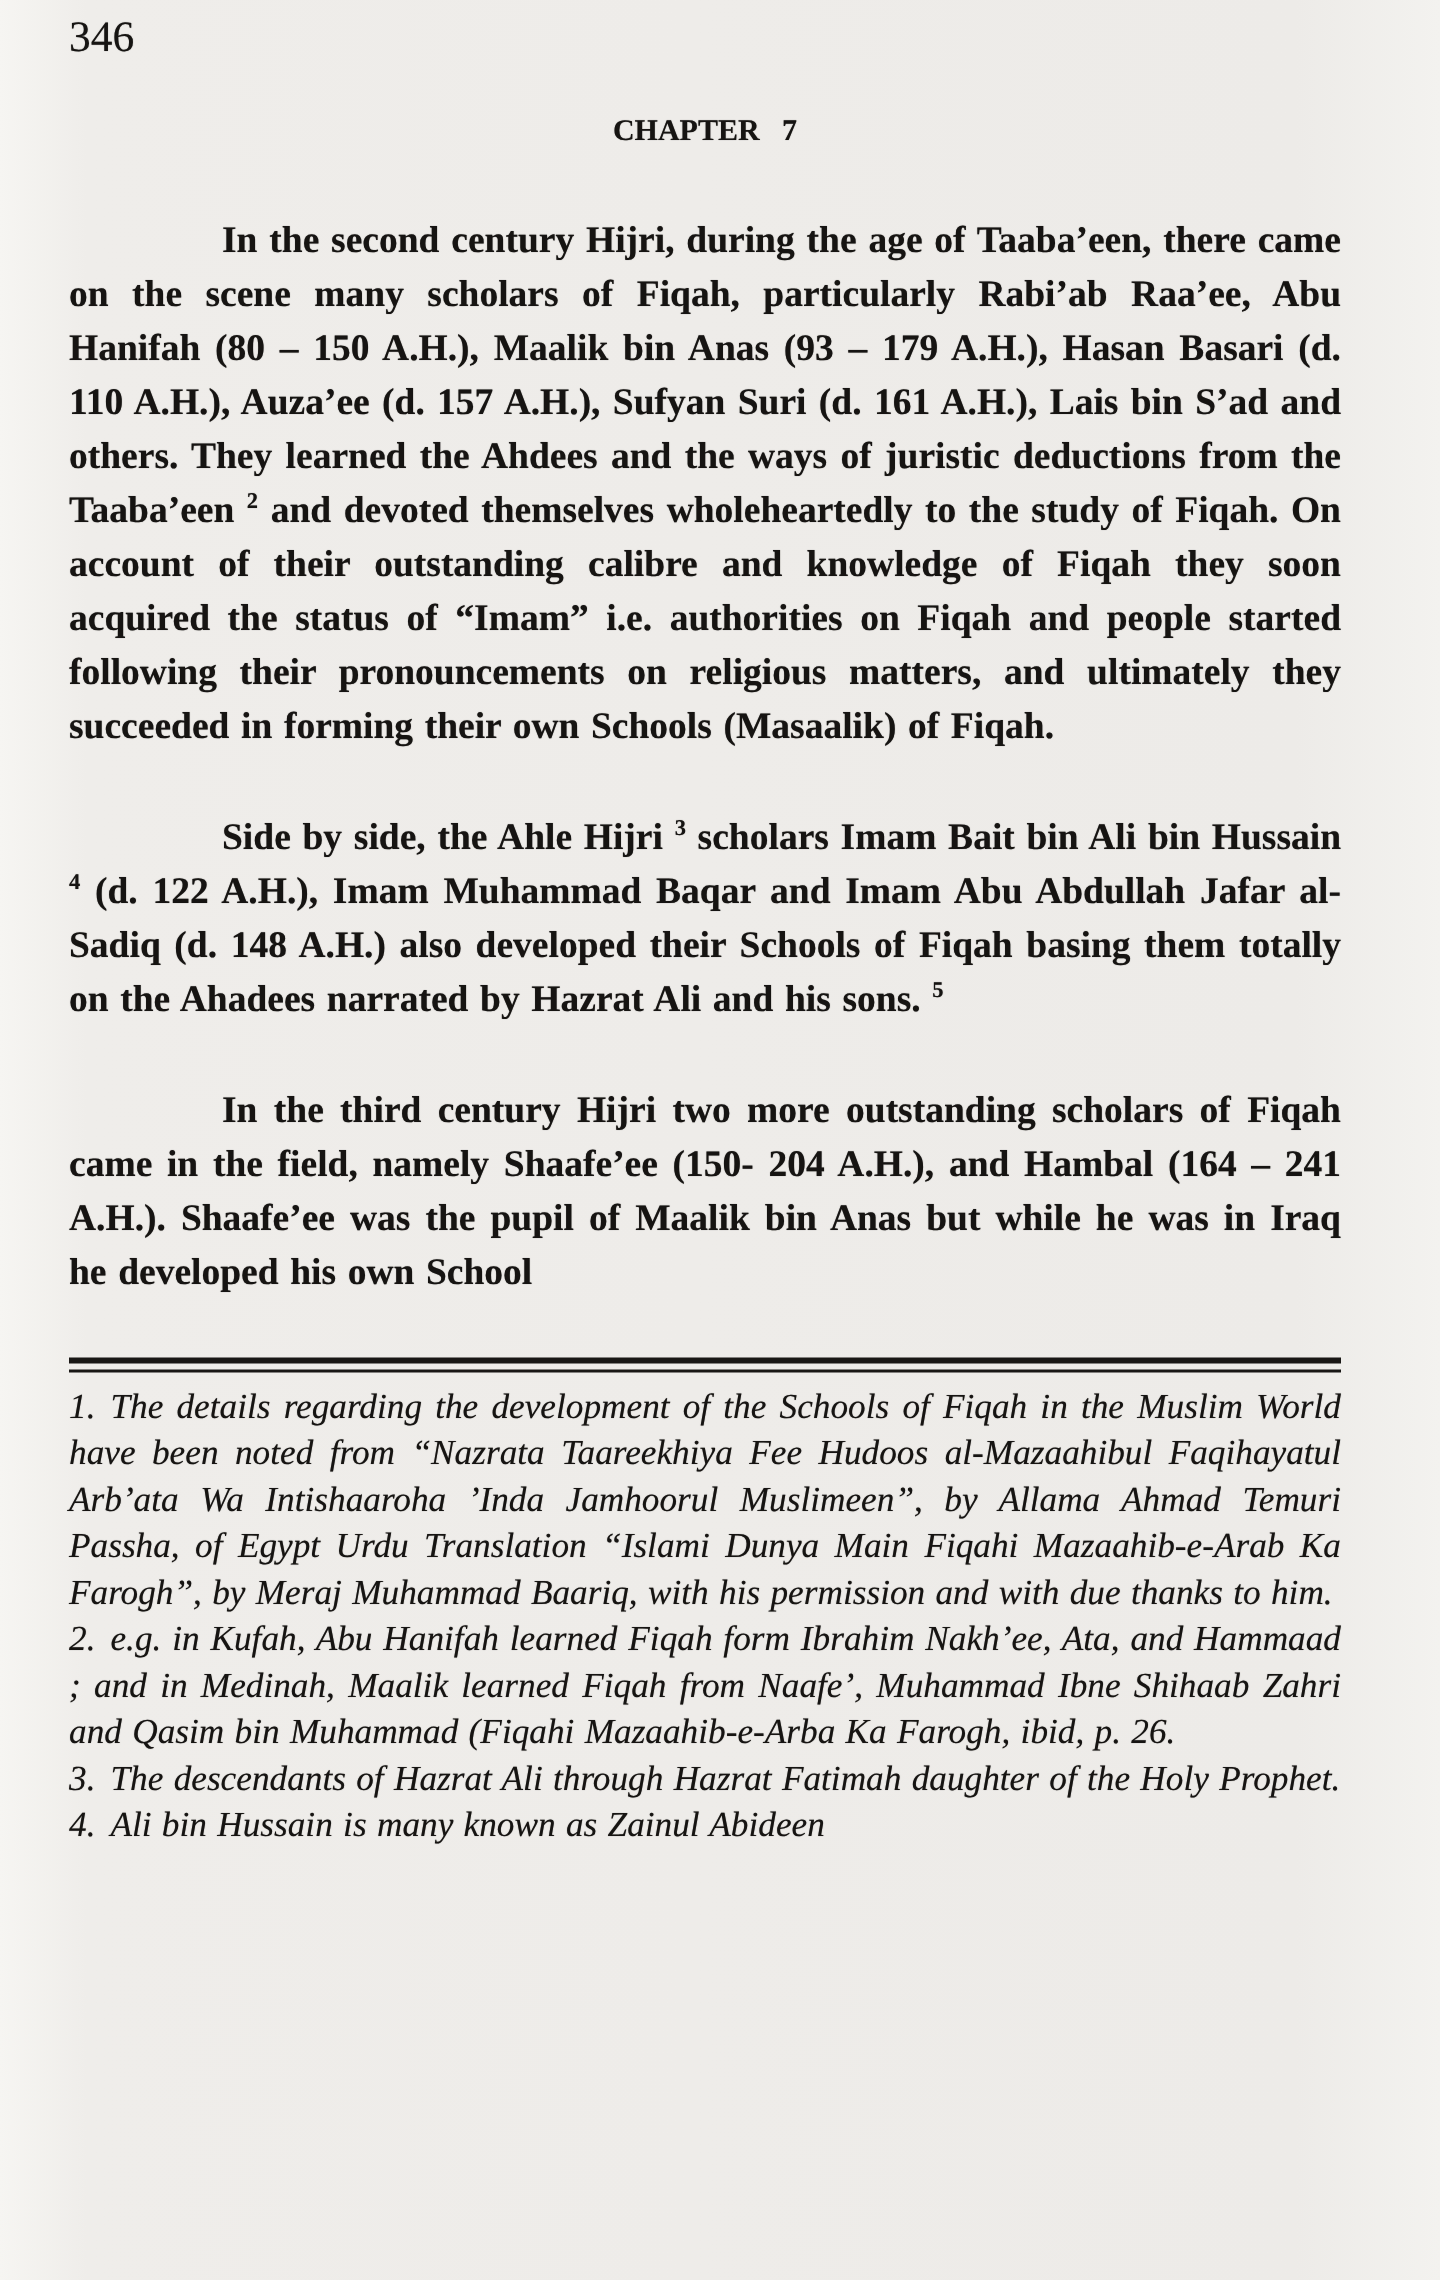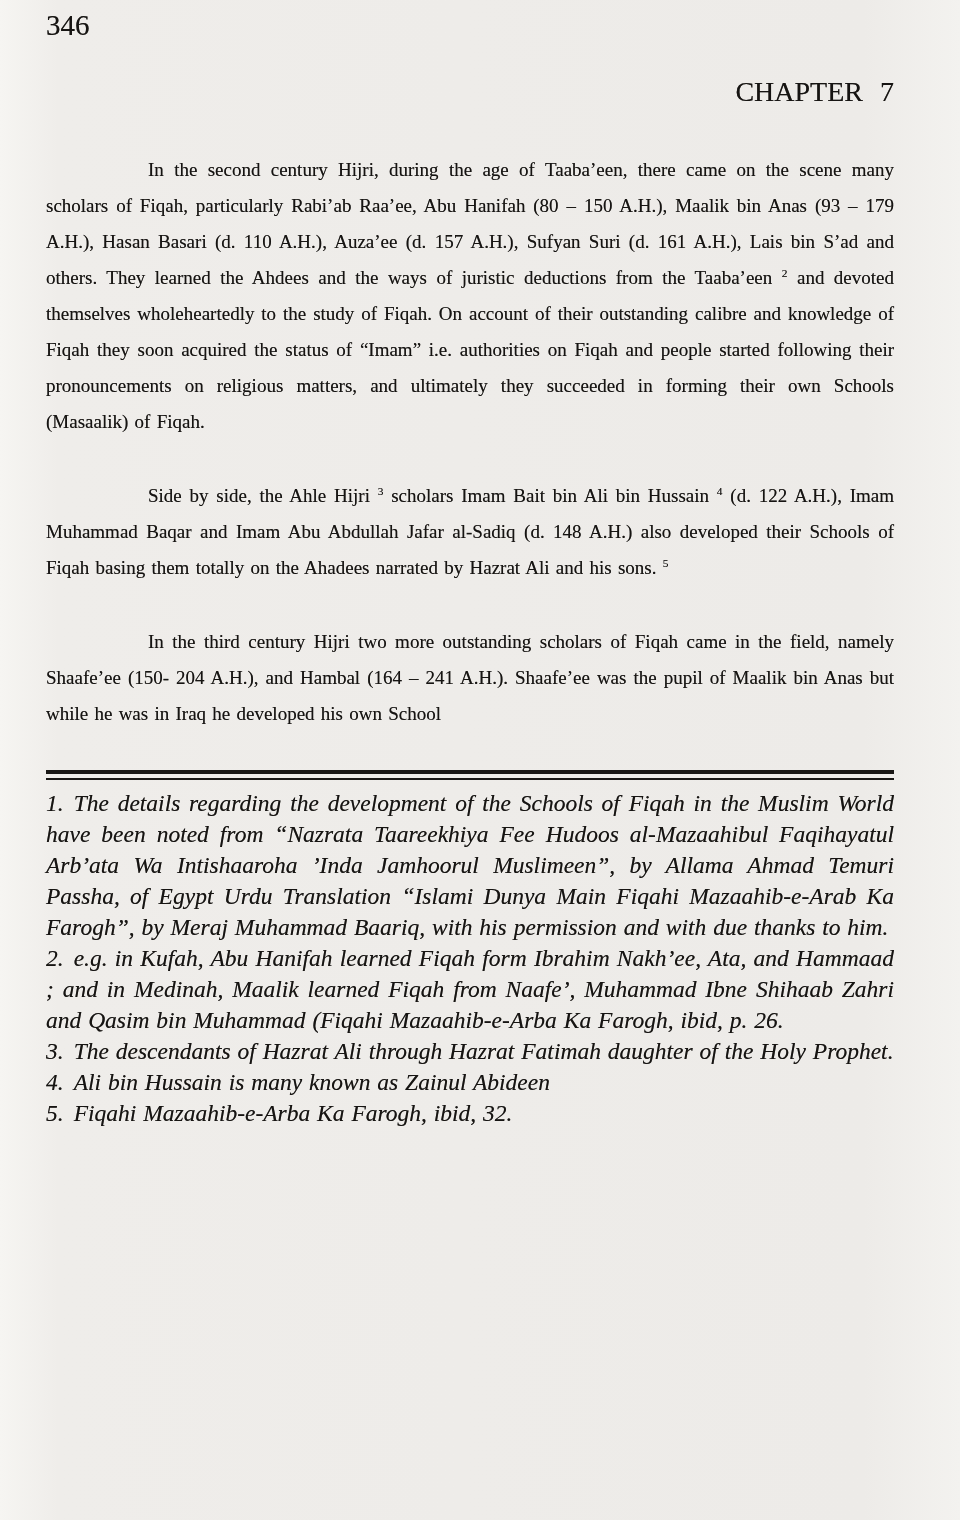--- a/index.html
+++ b/index.html
@@ -19,48 +19,49 @@
     box-sizing: border-box;
     padding: 6px 66px 12px 46px;
     overflow: hidden;
   }
   .page-number {
     font-size: 29px;
     line-height: 34px;
     margin: 2px 0 0 0;
   }
   .chapter-heading {
-    text-align: right;
-    font-weight: normal;
-    font-size: 28px;
+    text-align: center;
+    font-weight: bold;
+    font-size: 20px;
     word-spacing: 10px;
     margin-top: 34px;
   }
   .doc-title {
     text-align: center;
     font-weight: bold;
     font-size: 28.5px;
     margin-top: 42px;
     letter-spacing: 0.2px;
   }
   .doc-title sup {
     font-size: 0.58em;
     font-weight: bold;
     padding-left: 8px;
   }
   .body-text {
     margin-top: 44px;
   }
   .para {
-    font-size: 19px;
+    font-size: 25px;
     line-height: 36px;
     text-align: justify;
     text-indent: 102px;
     margin: 0 0 38px 0;
     word-spacing: 1.5px;
+    font-weight: bold;
   }
   .para sup {
     font-size: 0.60em;
     line-height: 0;
     vertical-align: super;
   }
   .footnote-separator {
     height: 4px;
     border-top: 4px solid #191715;
     border-bottom: 2px solid #191715;
@@ -104,18 +105,15 @@
     </div>
     <div class="footnote">
       <span class="fn-label">2.</span><span>e.g. in Kufah, Abu Hanifah learned Fiqah form Ibrahim Nakh’ee, Ata, and Hammaad ; and in Medinah, Maalik learned Fiqah from Naafe’, Muhammad Ibne Shihaab Zahri and Qasim bin Muhammad (Fiqahi Mazaahib-e-Arba Ka Farogh, ibid, p. 26.</span>
     </div>
     <div class="footnote">
       <span class="fn-label">3.</span><span>The descendants of Hazrat Ali through Hazrat Fatimah daughter of the Holy Prophet.</span>
     </div>
     <div class="footnote">
       <span class="fn-label">4.</span><span>Ali bin Hussain is many known as Zainul Abideen</span>
     </div>
-    <div class="footnote">
-      <span class="fn-label">5.</span><span>Fiqahi Mazaahib-e-Arba Ka Farogh, ibid, 32.</span>
-    </div>
   </div>
 
 </div>
 
 </body></html>

